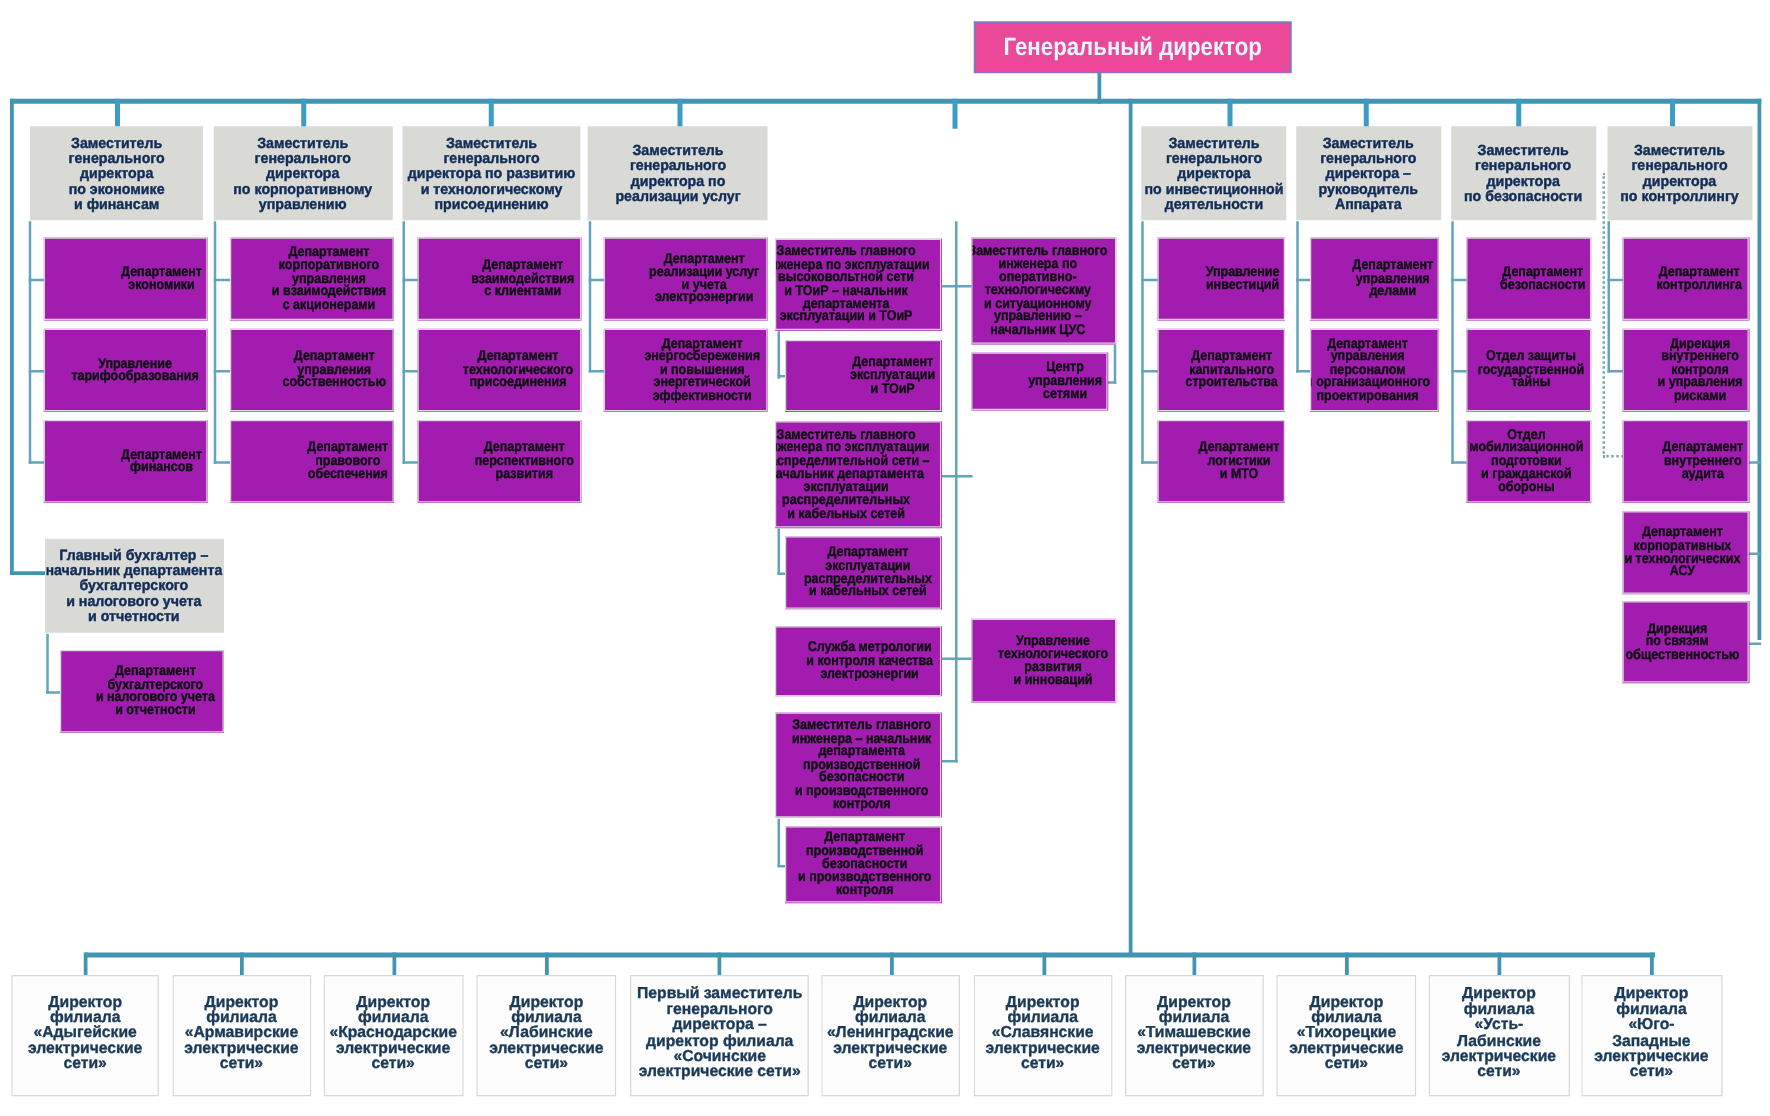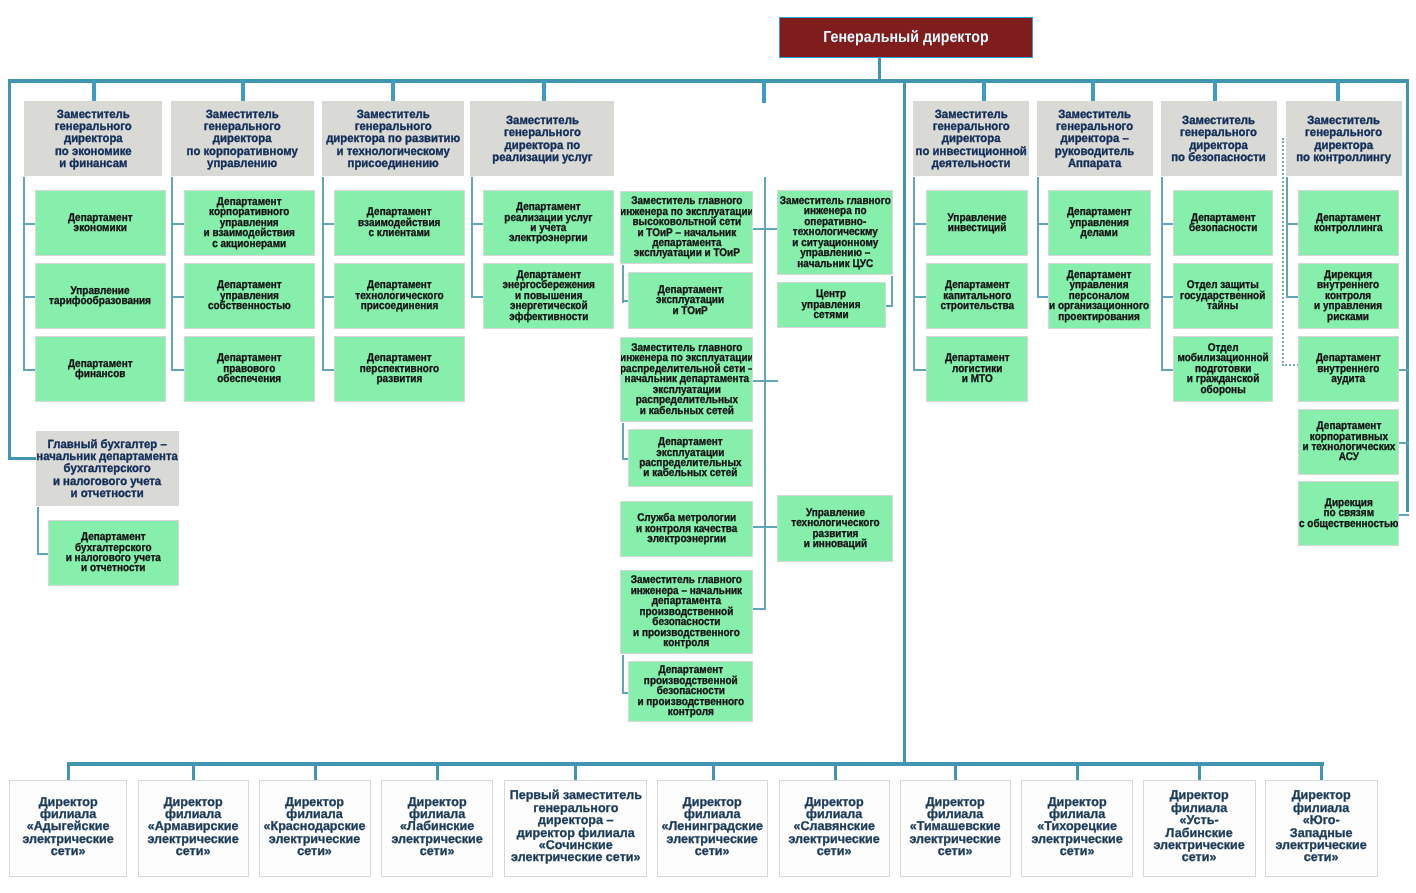--- a/index.html
+++ b/index.html
@@ -5,25 +5,25 @@
 <style>
   html,body{margin:0;padding:0;background:#ffffff;}
   body{width:1416px;height:893px;font-family:"Liberation Sans",sans-serif;
        -webkit-font-smoothing:antialiased;text-rendering:geometricPrecision;}
   #stage{position:relative;width:1416px;height:893px;overflow:hidden;background:#fff;}
   .box{position:absolute;box-sizing:border-box;display:flex;align-items:center;
        justify-content:center;text-align:center;font-weight:bold;overflow:hidden;
        will-change:transform;}
   .t{display:block;white-space:pre;line-height:10.45px;transform:scaleX(.893);
      -webkit-text-stroke:.3px currentColor;}
-  .gd{background:#7f1d1d;color:#e3f8fd;border:1px solid #2ba0d8;font-size:16px;}
+  .gd{background:#ec4899;color:#e3f8fd;border:1px solid #2ba0d8;font-size:20px;}
   .gd .t{transform:scaleX(.89);line-height:20px;-webkit-text-stroke:0;}
   .hdr{background:#d9d9d5;color:#102c57;border:1px solid #d9d9d5;font-size:11.9px;}
   .hdr .t{line-height:12.2px;transform:scaleX(.955);-webkit-text-stroke:.34px #102c57;}
-  .sub{background:#86efac;color:#0c0e10;border:1px solid #d7d7d7;font-size:11.2px;}
+  .sub{background:#a21caf;color:#0c0e10;border:1px solid #d7d7d7;font-size:11.2px;justify-content:flex-end;}
   .branch{background:#fdfdfd;color:#1a3a58;border:1px solid #d7d7d7;font-size:12.7px;}
   .branch .t{line-height:12.35px;transform:scaleX(.99) translateY(-2.5px);
      -webkit-text-stroke:.3px #1a3a58;}
   .ln{position:absolute;background:#4295b0;}
   .lnt{position:absolute;background:#62a5bb;}
   .lns{position:absolute;background:#3c9cc6;}
   .dotv{position:absolute;border-left:2.5px dotted #76a8ae;}
   .doth{position:absolute;border-top:2.5px dotted #76a8ae;}
 </style>
 </head>

